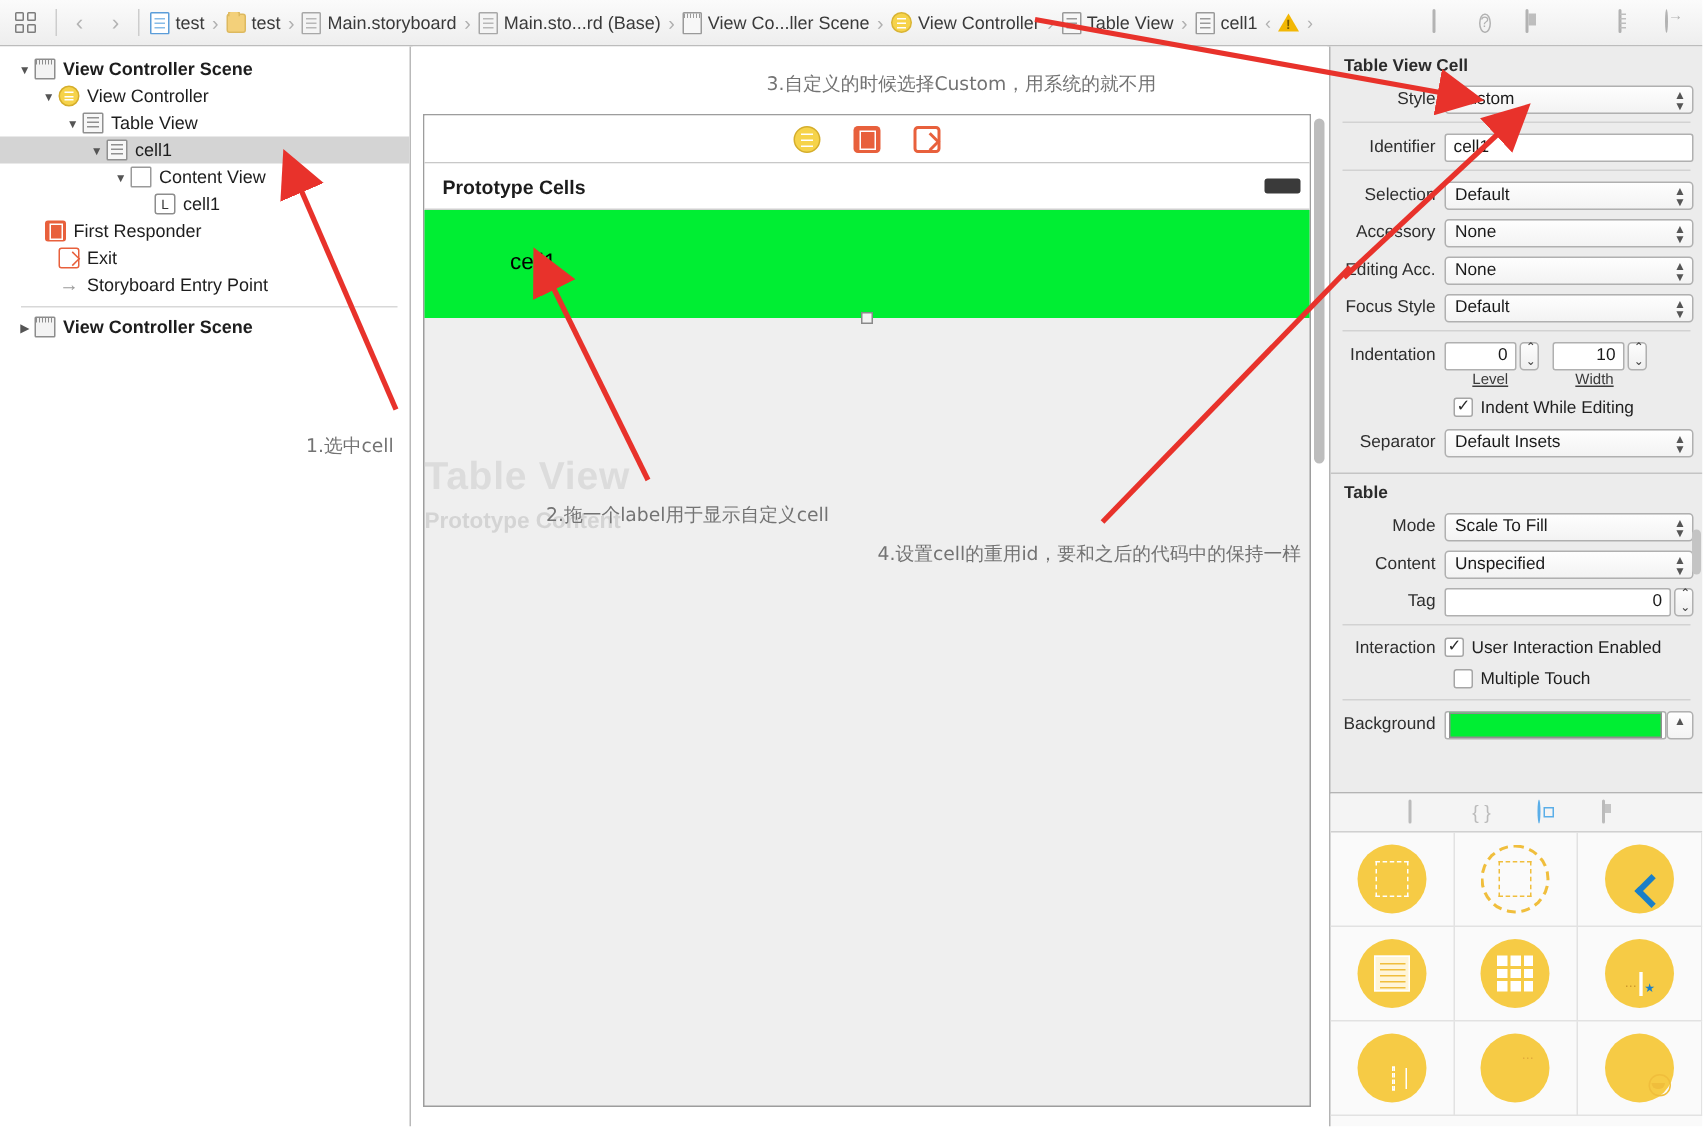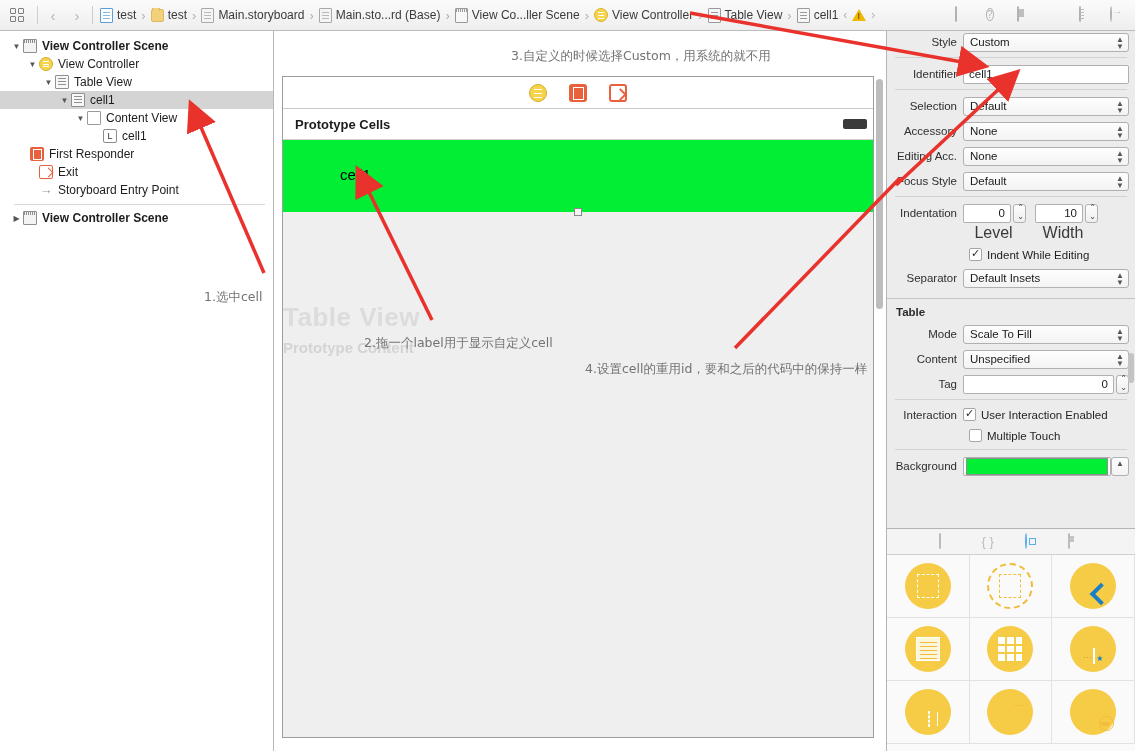--- a/index.html
+++ b/index.html
@@ -163,21 +163,21 @@
     font-size:11.5px; color:#1a1a1a; line-height:17px; padding-left:5px; overflow:hidden;
   }
   .numfield {
     height:19px; background:#fff; border:1px solid #b0b0b0; border-radius:2px;
     font-size:11.5px; color:#1a1a1a; line-height:17px; text-align:right; padding-right:5px;
   }
   .stepper { width:13px; height:19px; background:linear-gradient(#fdfdfd,#efefef);
       border:1px solid #b0b0b0; border-radius:3px; margin-left:2px; position:relative; }
   .stepper:after { content:"\2303\2304"; position:absolute; left:2px; top:-2px;
       font-size:8px; color:#444; letter-spacing:0; writing-mode:vertical-rl; }
-  .sub-lab { font-size:16px; color:#3a3a3a; }
+  .sub-lab { font-size:10px; color:#3a3a3a;text-decoration:underline; }
   .hr { height:1px; background:#d2d2d2; margin:4px 8px 5px 8px; }
   .cbrow { display:flex; align-items:center; height:19px; margin-bottom:2px; }
   .cb { width:13px; height:13px; background:#fff; border:1px solid #a6a6a6;
       border-radius:2px; position:relative; flex:none; }
   .cb.on:after { content:"\2713"; position:absolute; left:1px; top:-2px; font-size:11px; color:#2a2a2a; }
   .cbrow .cb-lbl { font-size:11.5px; color:#1f1f1f; margin-left:5px; }
   .swatch { flex:1; height:17px; border:1px solid #8f8f8f; }
   .swatch-wrap { flex:1; height:19px; background:#fff; border:1px solid #b0b0b0;
       border-radius:2px; display:flex; align-items:center; padding:0 2px; }
   .insp-vscroll { position:absolute; right:1px; top:322px; width:6px; height:30px;
@@ -392,20 +392,21 @@
       <div class="watermark">
         <div class="wm1">Table View</div>
         <div class="wm2">Prototype Content</div>
       </div>
     </div>
     <div class="canvas-vscroll"></div>
   </div>
 
   <div class="inspector">
 
+    <div class="sec-title">Table View Cell</div>
 
     <div class="row">
       <span class="lab">Style</span>
       <span class="popup">
         <span>Custom</span>
         <span class="arrows">
             <b>▲</b>
             <b>▼</b>
           </span>
       </span>

